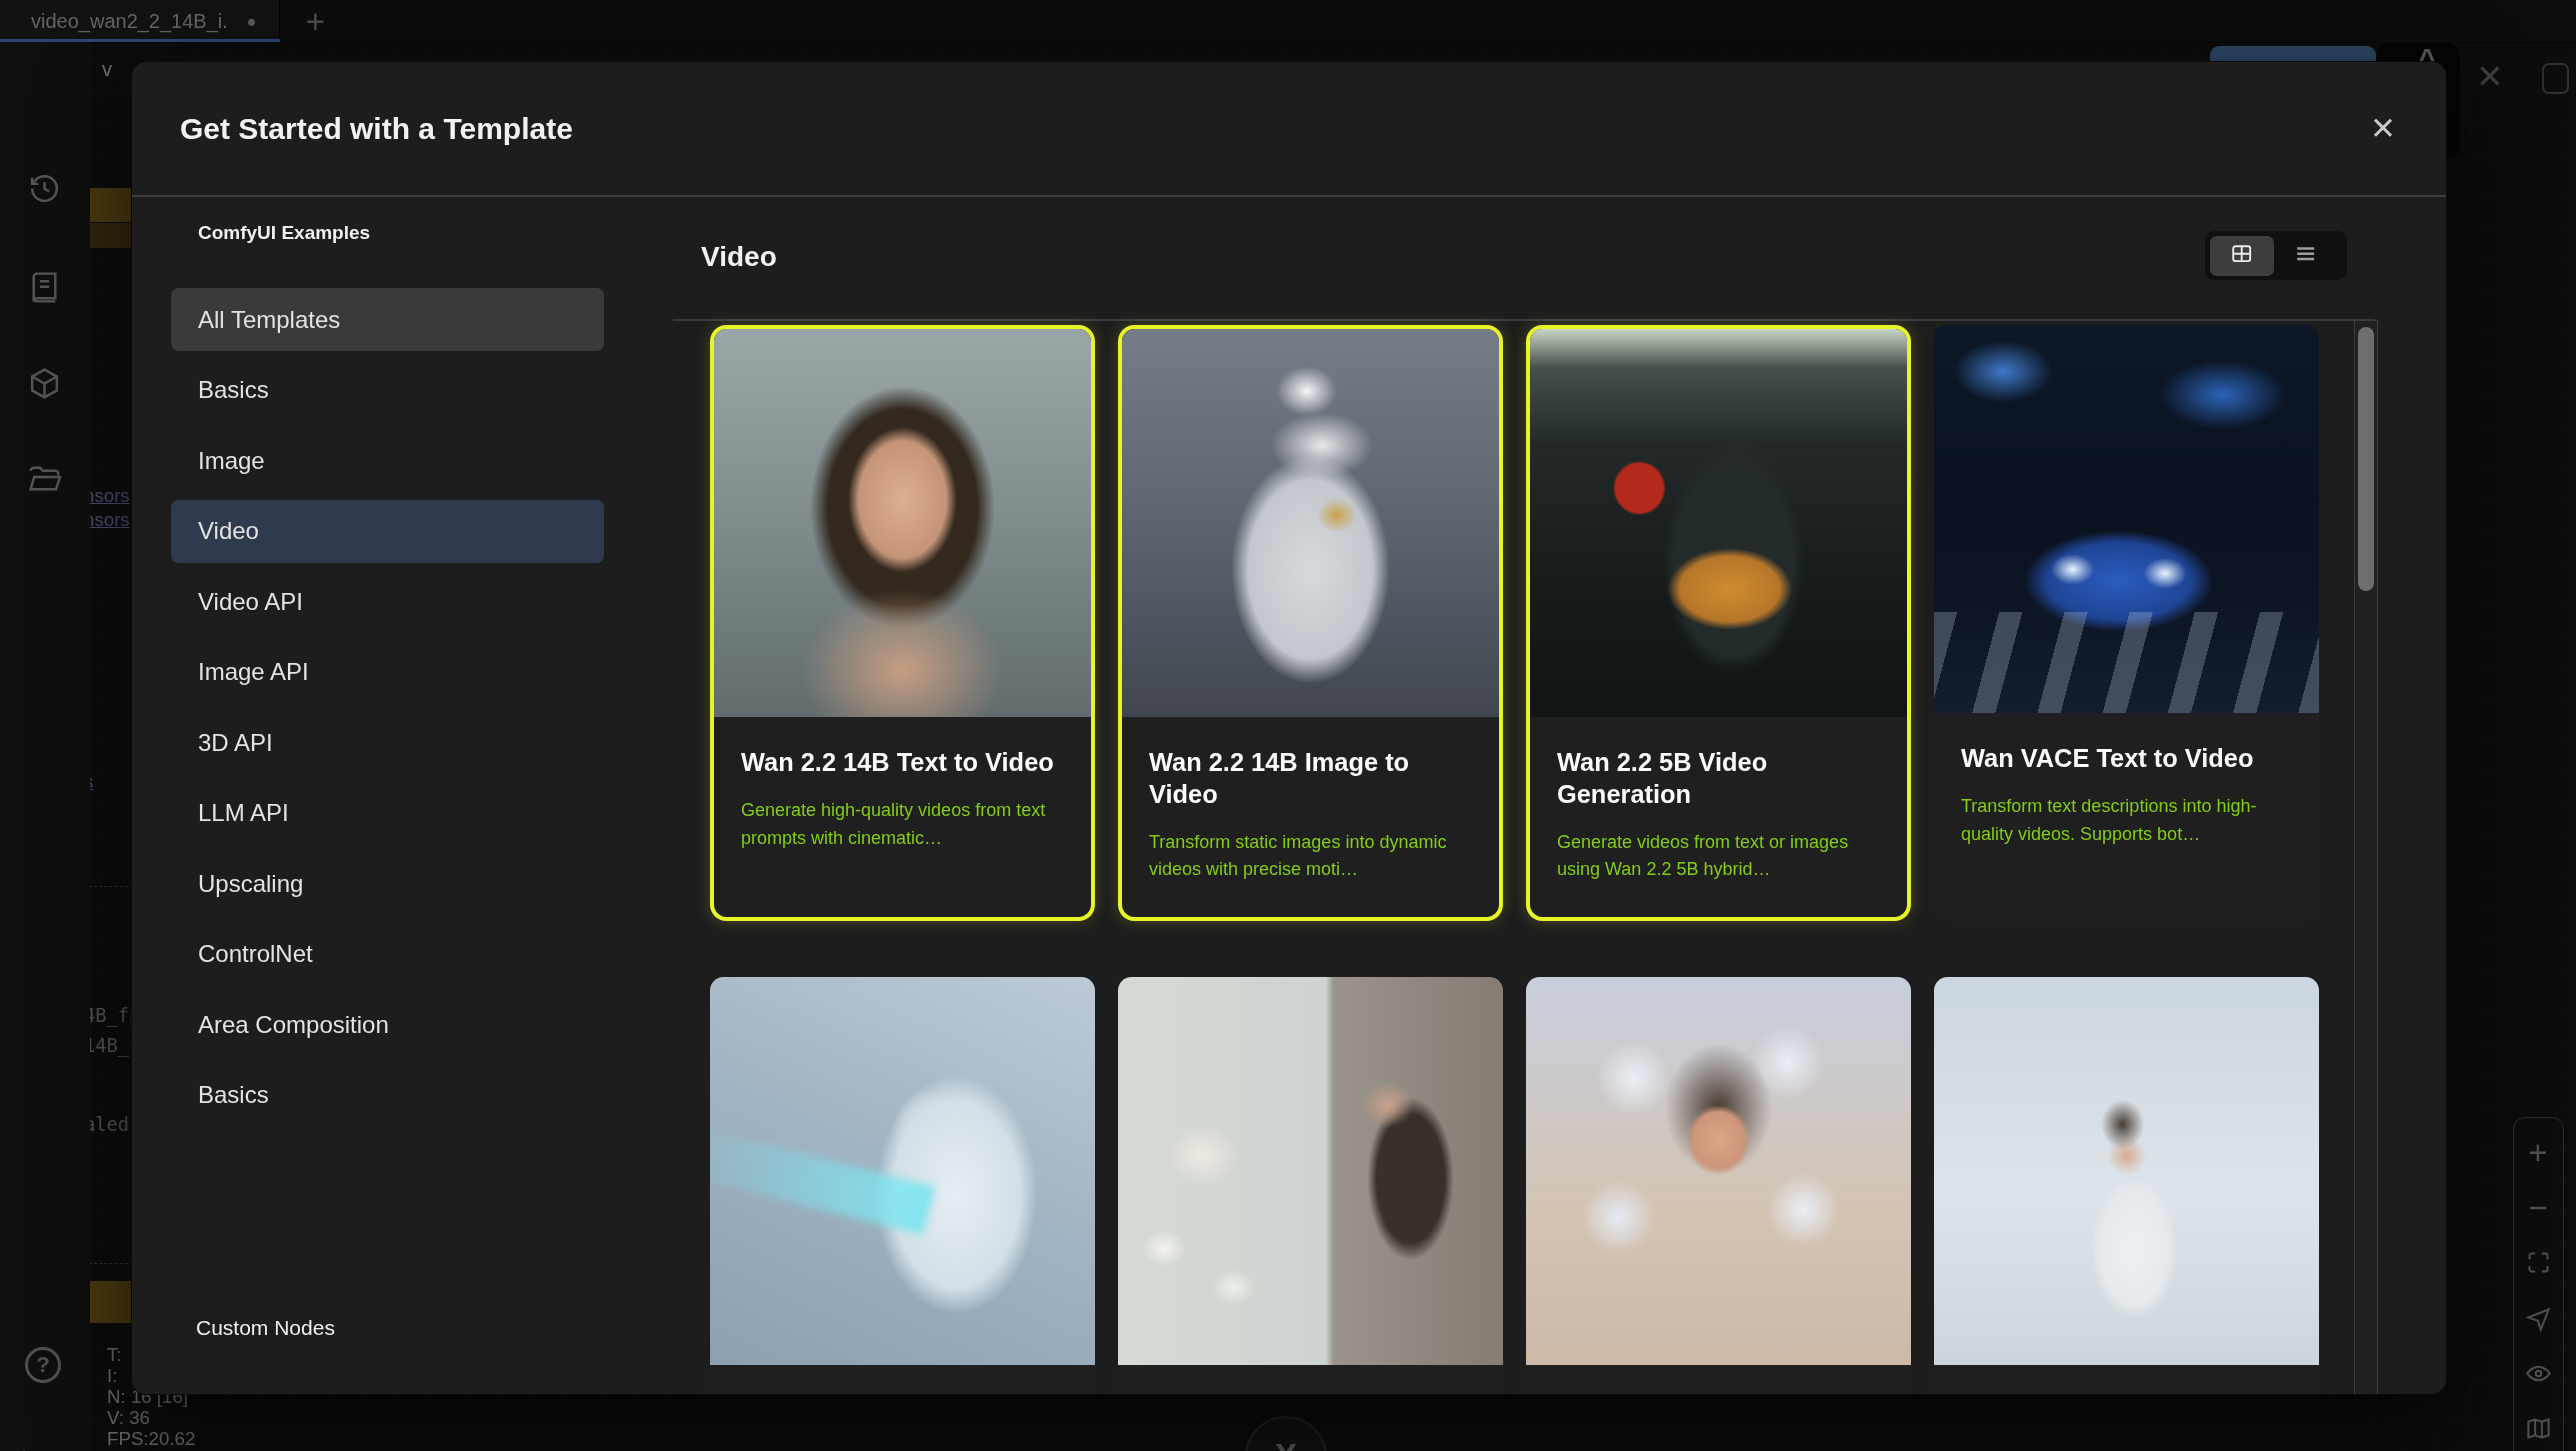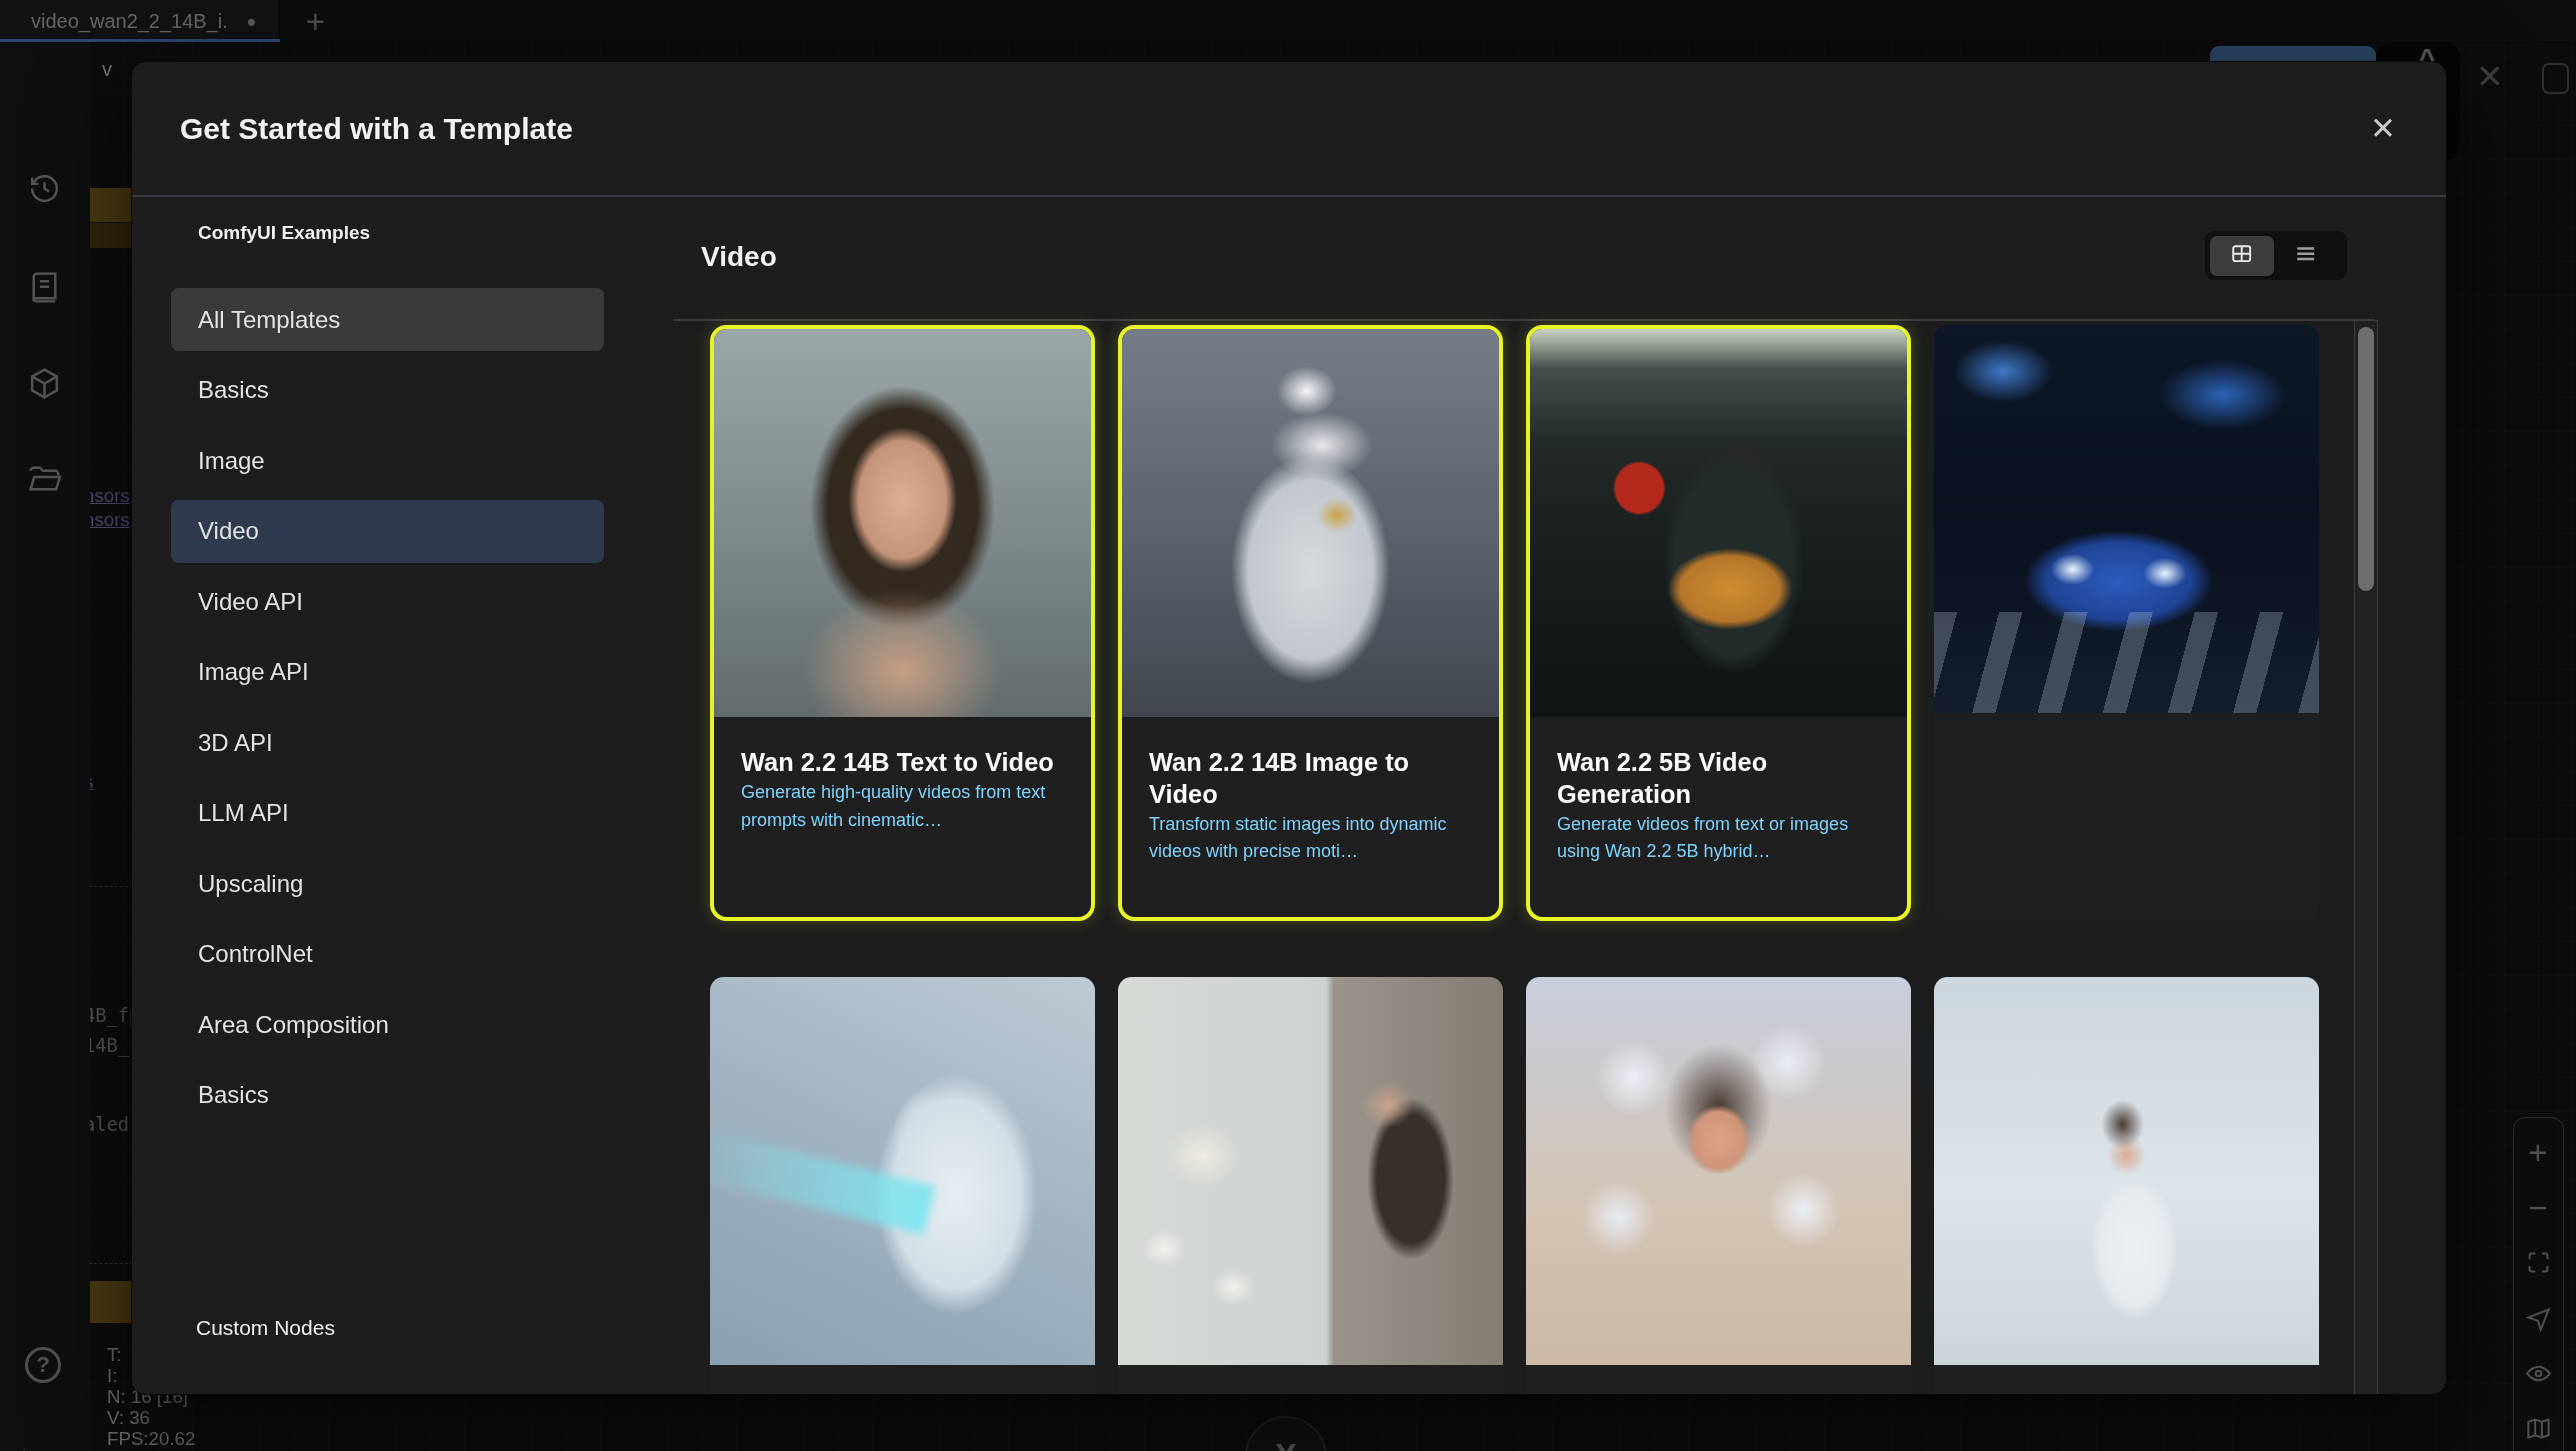--- a/index.html
+++ b/index.html
@@ -73,21 +73,21 @@
   .vt-btn.active{background:#3d3d40;color:#ececec;}
   .vt-btn svg{width:25.4px;height:25.4px;}
 
   .cards-topline{position:absolute;left:541px;top:257px;width:1702px;height:1.5px;background:#3a3b40;}
   .cards{position:absolute;left:578px;top:263px;width:1608px;display:grid;grid-template-columns:repeat(4,385px);gap:56px 23px;}
   .card{width:385px;height:596px;background:#1f1f20;border-radius:13.4px;box-sizing:border-box;cursor:pointer;overflow:hidden;}
   .card.highlighted{border:4.5px solid #e7f427;border-radius:16.4px;box-shadow:0 0 16.4px rgba(231,244,39,.22);}
   .media{height:388px;background-color:#3c3c3c;border-radius:9.7px 9.7px 0 0;position:relative;overflow:hidden;}
   .card-body{padding:30px 27px 0;}
   .card-title{color:#fafafa;font-size:25.4px;font-weight:600;line-height:1.25;}
-  .card-desc{color:#7dd3fc;font-size:18px;line-height:1.55;}
+  .card-desc{margin-top:18px;color:#84cc16;font-size:18px;line-height:1.55;}
 
   .scroll-track{position:absolute;left:2222px;top:258px;width:24px;height:1075px;background:#212121;border:0.7px solid #3c3c3c;box-sizing:border-box;}
   .scroll-thumb{position:absolute;left:3px;top:6px;width:16.4px;height:264px;background:#6e6e6e;border-radius:8.2px;cursor:grab;}
 
   
   .woman-portrait{background:
     radial-gradient(38% 30% at 50% 88%,rgba(203,160,130,.95),rgba(203,160,130,0) 70%),
     radial-gradient(20% 26% at 50% 44%,#dcae92 0%,#c49478 58%,rgba(196,148,120,0) 72%),
     radial-gradient(36% 46% at 50% 46%,#33291f 0%,#33291f 55%,rgba(51,41,31,0) 68%),
     linear-gradient(180deg,#9aa6a8 0%,#828e90 45%,#626c6e 100%);}
@@ -364,20 +364,24 @@
           <div class="card highlighted">
             <div class="media guitar-man"></div>
             <div class="card-body">
               <div class="card-title">Wan 2.2 5B Video Generation</div>
               <div class="card-desc">Generate videos from text or images using Wan 2.2 5B hybrid…</div>
             </div>
           </div>
         
           <div class="card">
             <div class="media blue-car"></div>
+            <div class="card-body">
+              <div class="card-title">Wan VACE Text to Video</div>
+              <div class="card-desc">Transform text descriptions into high-quality videos. Supports bot…</div>
+            </div>
           </div>
         </div>
       <div style="display:contents;">
         
       
           <div class="card">
             <div class="media ice-dragon"></div>
           </div>
         
           <div class="card">

